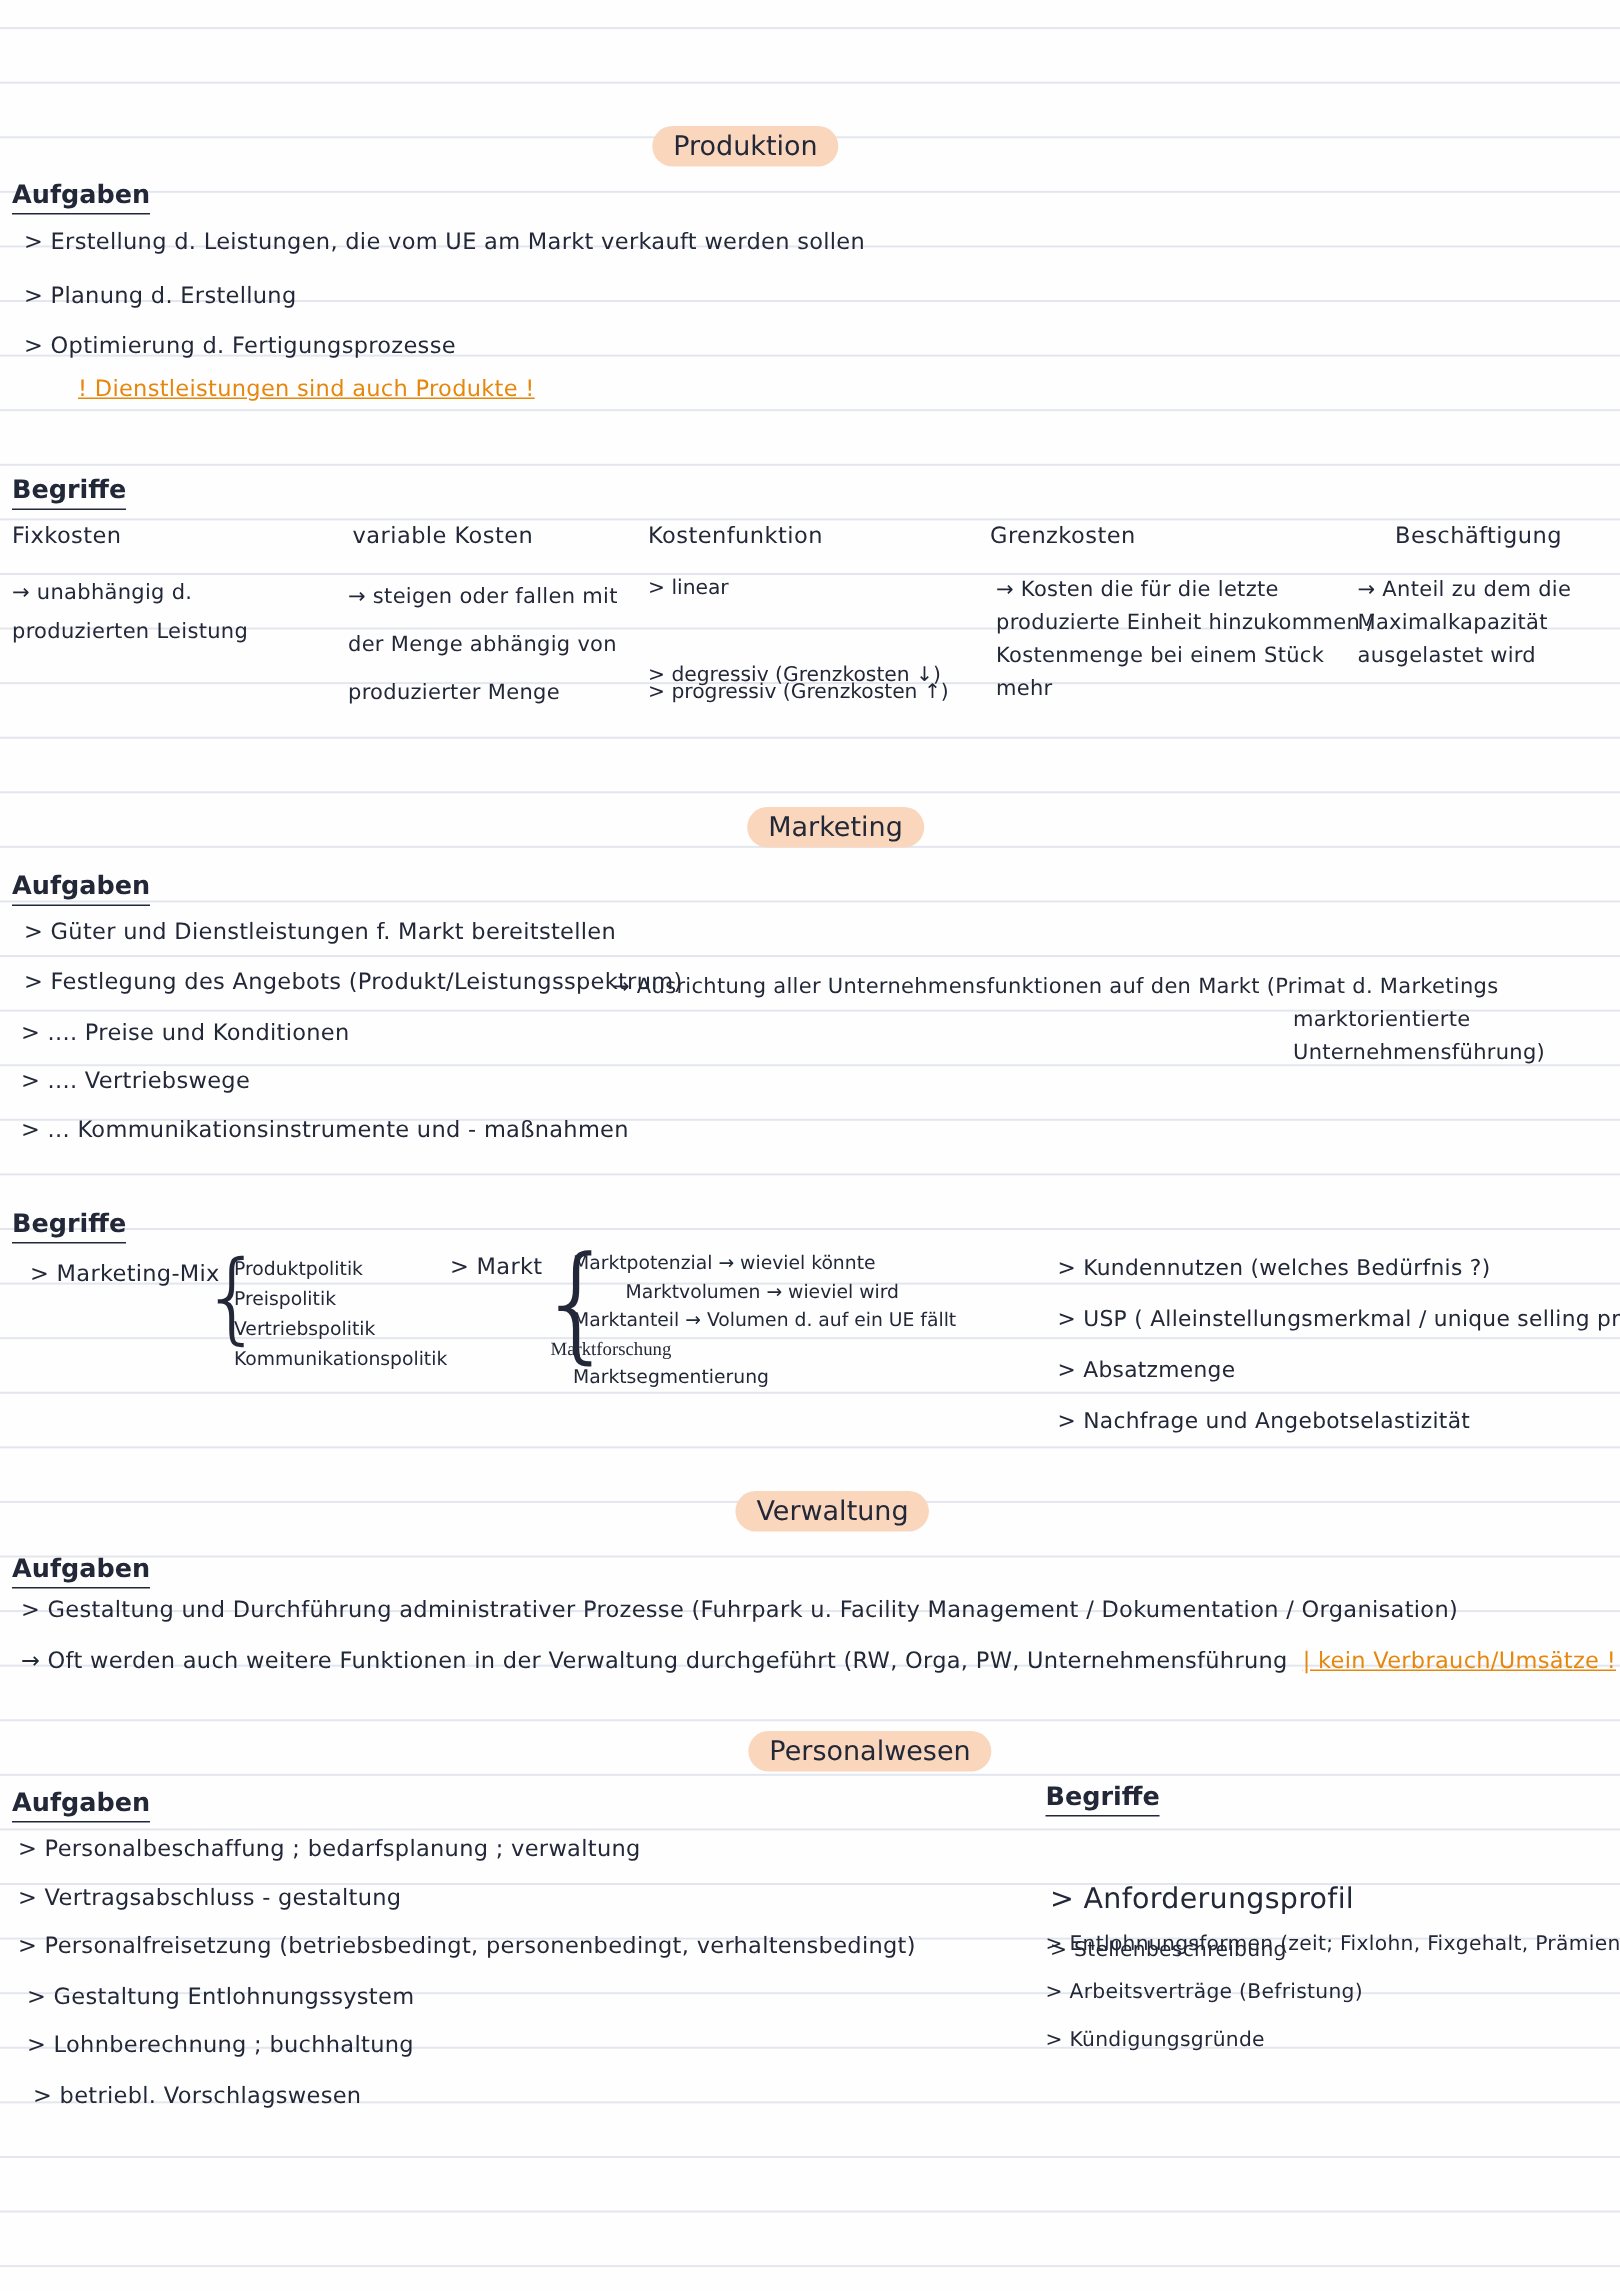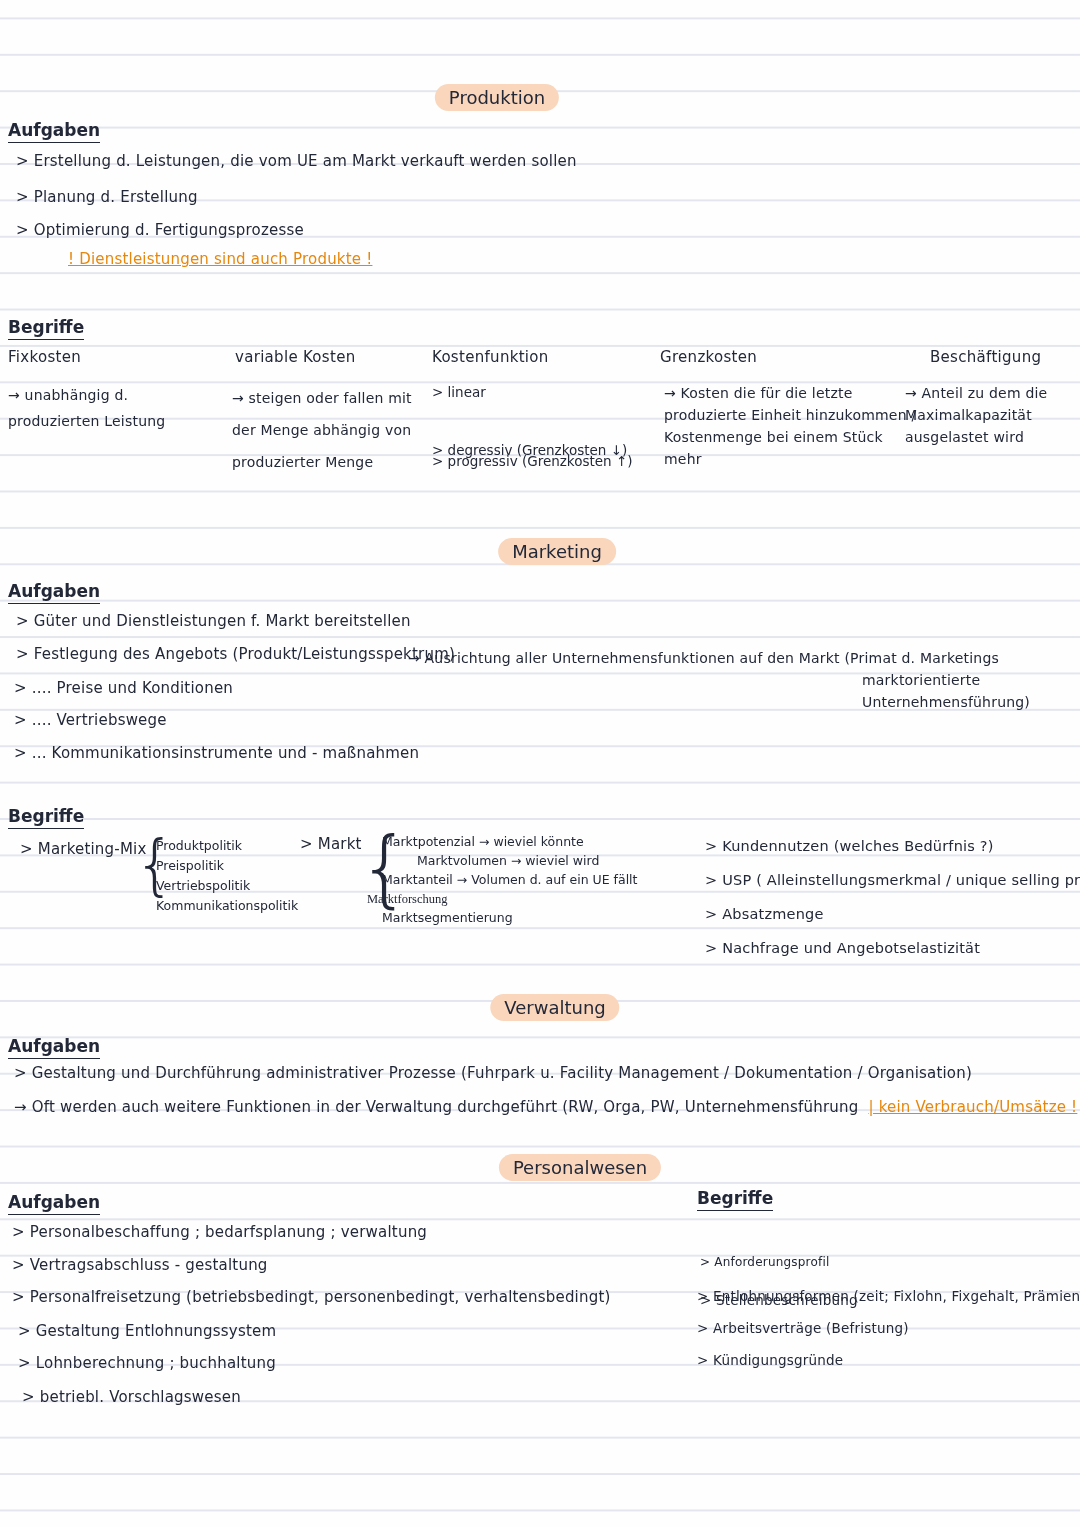--- a/index.html
+++ b/index.html
@@ -46,21 +46,21 @@
 <body>
 
 <div class="page">
 
   <div class="hl-title" style="left:497px; top:84px;">Produktion</div>
   <div class="heading" style="left:8px; top:120px;">Aufgaben</div>
 
   <div class="line" style="left:16px; top:152px;">&gt; Erstellung d. Leistungen, die vom UE am Markt verkauft werden sollen</div>
   <div class="line" style="left:16px; top:188px;">&gt; Planung d. Erstellung</div>
   <div class="line" style="left:16px; top:221px;">&gt; Optimierung d. Fertigungsprozesse</div>
-  <div class="line orange-underline" style="left:68px; top:250px;">! Dienstleistungen sind auch Produkte !</div>
+  <div class="line orange-underline" style="left:52px; top:250px;">! Dienstleistungen sind auch Produkte !</div>
 
   <div class="heading" style="left:8px; top:317px;">Begriffe</div>
 
   <div class="term" style="left:8px;   top:348px;text-align:right;">Fixkosten</div>
   <div class="term" style="left:235px; top:348px;">variable Kosten</div>
   <div class="term" style="left:432px; top:348px;">Kostenfunktion</div>
   <div class="term" style="left:660px; top:348px;">Grenzkosten</div>
   <div class="term" style="left:930px; top:348px;">Beschäftigung</div>
 
   <div class="wrap" style="left:8px;   top:382px; width:212px;">→ unabhängig d. produzierten Leistung</div>
@@ -118,18 +118,18 @@
   <div class="heading" style="left:8px; top:1192px;">Aufgaben</div>
   <div class="line" style="left:12px; top:1223px;">&gt; Personalbeschaffung ; bedarfsplanung ; verwaltung</div>
   <div class="line" style="left:12px; top:1256px;">&gt; Vertragsabschluss - gestaltung</div>
   <div class="line" style="left:12px; top:1288px;">&gt; Personalfreisetzung  (betriebsbedingt, personenbedingt, verhaltensbedingt)</div>
   <div class="line" style="left:18px; top:1322px;">&gt; Gestaltung Entlohnungssystem</div>
   <div class="line" style="left:18px; top:1354px;">&gt; Lohnberechnung ; buchhaltung</div>
   <div class="line" style="left:22px; top:1388px;">&gt; betriebl. Vorschlagswesen</div>
 
   <div class="heading" style="left:697px; top:1188px;">Begriffe</div>
   <div class="line" style="left:700px; top:1292px; font-size:13.5px;">&gt; Stellenbeschreibung</div>
-  <div class="line" style="left:700px; top:1255px; font-size:12px;">&gt; Anforderungsprofil</div>
+  <div class="line" style="left:700px; top:1255px; font-size:19px;">&gt; Anforderungsprofil</div>
   <div class="line" style="left:697px; top:1288px; font-size:13.5px;">&gt; Entlohnungsformen (zeit; Fixlohn, Fixgehalt, Prämien)</div>
   <div class="line" style="left:697px; top:1320px; font-size:13.5px;">&gt; Arbeitsverträge (Befristung)</div>
   <div class="line" style="left:697px; top:1352px; font-size:13.5px;">&gt; Kündigungsgründe</div>
 
 </div>
 
 </body></html>

